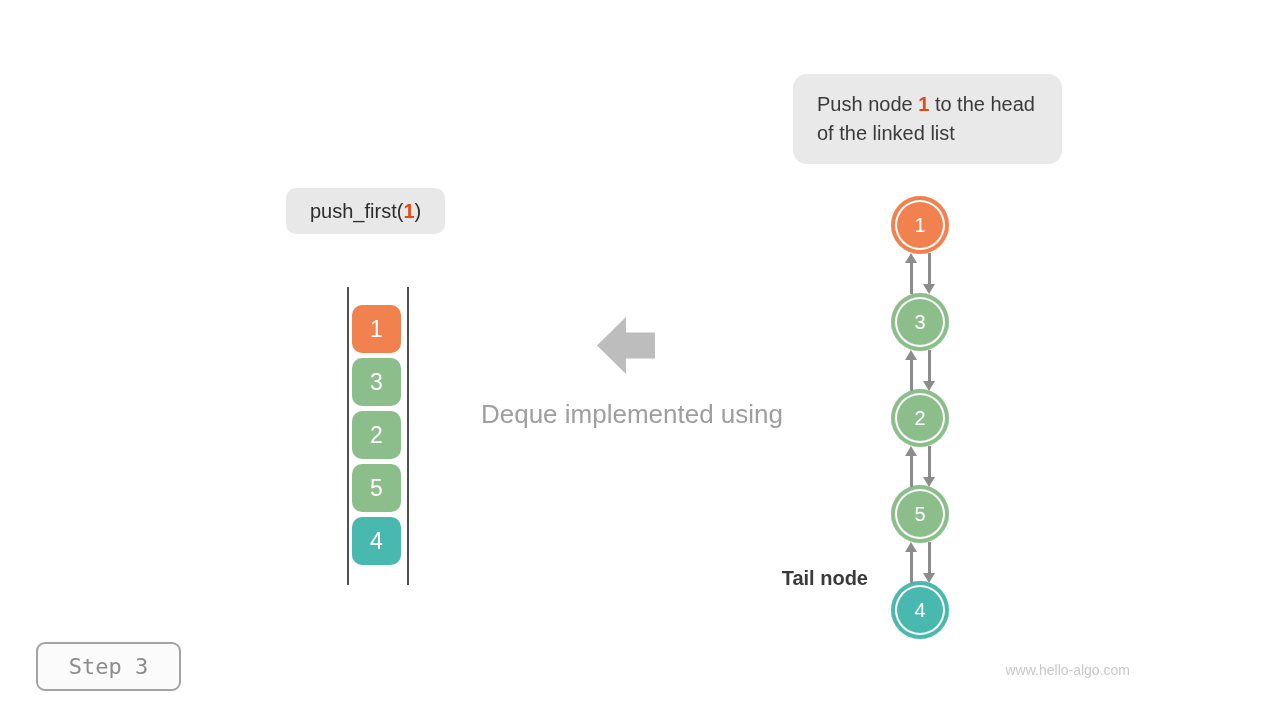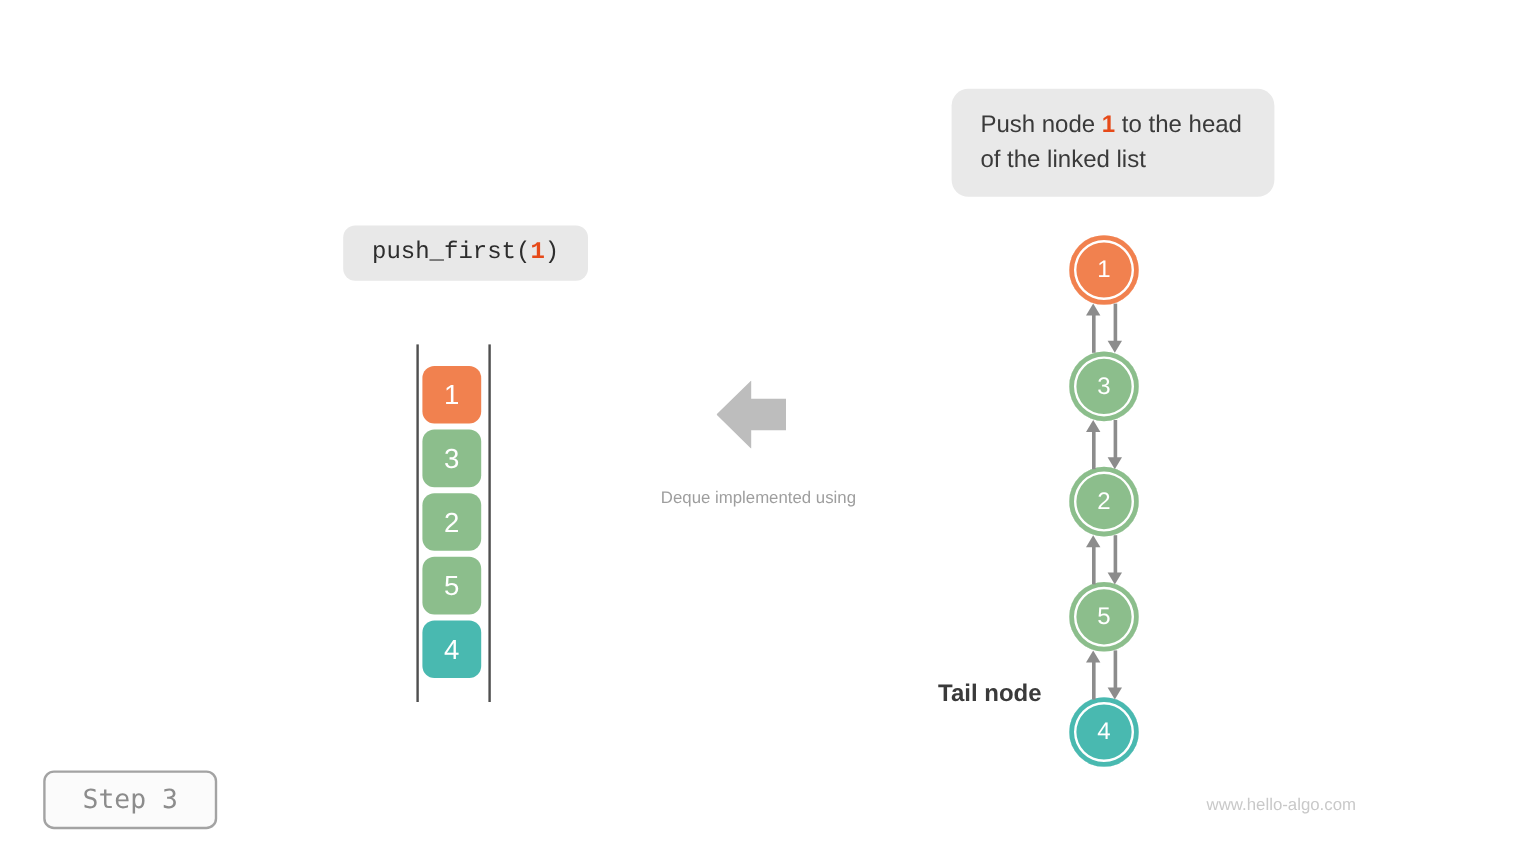--- a/index.html
+++ b/index.html
@@ -8,35 +8,35 @@
 
   
   .callout { position:absolute; left:793px; top:74px; width:221px; padding:16px 24px;
              background:var(--callout_bg); border-radius:14px; font-size:20px;
              line-height:29px; color:var(--text_dark); }
   .hl { font-weight:bold; }
 
   
   .codebox { position:absolute; left:286px; top:188px; height:46px; line-height:46px;
              padding:0 24px; background:var(--code_bg); border-radius:10px;
-             font-family:Liberation Mono, monospace; font-size:20px; color:#2d2d2d; }
+             font-family:Liberation Sans, sans-serif; font-size:20px; color:#2d2d2d; }
 
   
   .rail { position:absolute; top:287px; width:2px; height:298px; background:var(--rail); }
   .rail.left { left:347px; } .rail.right { left:407px; }
   .cells { position:absolute; left:352px; top:305px; display:flex; flex-direction:column; gap:5px; }
   .cell { width:49px; height:48px; border-radius:10px; background:var(--c); color:#fff;
           font-size:23px; display:flex; align-items:center; justify-content:center; }
 
   
   .block-arrow { position:absolute; left:597px; top:317px; width:58px; height:57px;
                  background:var(--block_arrow);
                  clip-path:polygon(0 50%, 50% 0, 50% 27%, 100% 27%, 100% 73%, 50% 73%, 50% 100%); }
   .note { position:absolute; left:460px; top:400px; width:344px; text-align:center;
-          font-size:14px; line-height:29px; color:var(--note_gray); }
+          font-size:26px; line-height:29px; color:var(--note_gray); }
 
   
   .side-label { position:absolute; left:640px; width:228px; text-align:right;
                 font-size:20px; font-weight:bold; color:var(--text_dark); line-height:28px; }
   .side-label.head { top:211px; } .side-label.tail { top:564px; }
   .node { position:absolute; left:891px; width:58px; height:58px; border-radius:50%;
           background:var(--c);
           box-shadow: inset 0 0 0 4px var(--c), inset 0 0 0 6px #ffffff;
           color:#fff; font-size:20px; display:flex; align-items:center; justify-content:center; }
   .gap { position:absolute; left:891px; width:58px; height:41px; }

